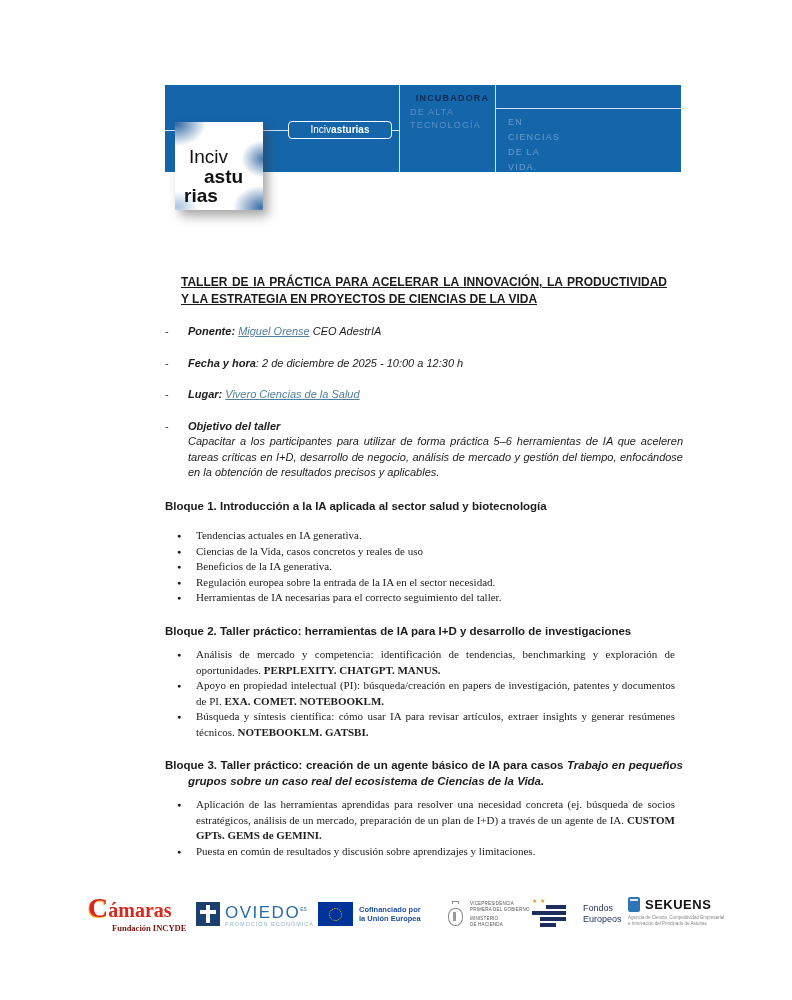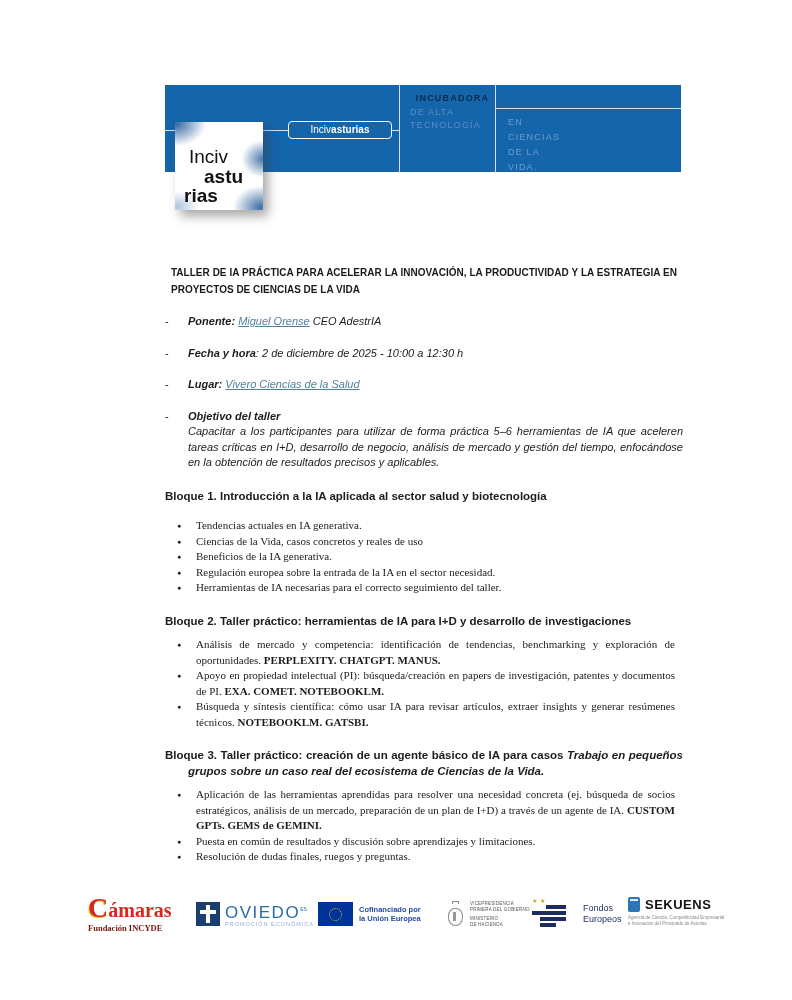--- a/index.html
+++ b/index.html
@@ -39,22 +39,22 @@
     box-shadow:5px 6px 10px rgba(60,60,60,.45);
     padding-top:25px; color:#111; font-size:19px; line-height:19.5px;
   }
   .ls-l1 { margin-left:14px; font-weight:400; }
   .ls-l2 { margin-left:29px; font-weight:bold; }
   .ls-l3 { margin-left:9px;  font-weight:bold; }
 
   
   .content { position:absolute; left:165px; top:258px; width:518px;
              font-size:11px; line-height:15.5px; }
-  .title { margin:6px; font-size:10px; font-weight:bold; line-height:17px;
-           text-align:justify; color:#1a1a1a; }
+  .title { margin:16px; font-size:12px; font-weight:bold; line-height:17px;
+           text-align:justify; color:#1a1a1a;text-decoration:underline; }
   .detail-row { display:flex; margin-top:16px; }
   .detail-dash { width:23px; flex:none; }
   .detail-content { flex:1;font-style:italic; }
   .detail-label { font-weight:bold; }
   .detail-body { text-align:justify; }
 
   .block-heading { margin:18px 0 0 0; font-size:11.5px; font-weight:bold; line-height:15.5px;
                    padding-left:23px; text-indent:-23px; }
   .block-heading.mb14 { margin-bottom:14px; }
   .block-heading.just { text-align:justify; }
@@ -68,21 +68,21 @@
   .seg-link { color:#4f7f9d; text-decoration:underline; cursor:pointer; }
 
   
   .footer { position:absolute; left:0; top:891px; width:792px; height:50px; }
   .flogo { position:absolute; top:0; height:46px; display:flex; align-items:center; }
 
   .camaras { left:88px; display:block; font-family:"Liberation Serif", serif; padding-top:6px; }
   .cam-line { line-height:22px; }
   .cam-c { font-size:28px; font-weight:bold; color:#d42a1e; text-shadow:-1px 1px 0 #f0b429; }
   .cam-rest { font-size:20px; font-weight:bold; color:#d42a1e; }
-  .cam-sub { font-size:8.5px; color:#7a1410; font-weight:bold; }
+  .cam-sub { font-size:8.5px; color:#7a1410; margin-left:24px; font-weight:bold; }
 
   .oviedo { left:196px; gap:5px; }
   .oviedo-cross { width:24px; height:24px; background:#1b3f6e; position:relative; flex:none; }
   .oviedo-cross::before { content:""; position:absolute; left:10px; top:3px; width:4px; height:18px; background:#fff; }
   .oviedo-cross::after  { content:""; position:absolute; left:4px; top:8px; width:16px; height:4px; background:#fff; }
   .oviedo-main { font-size:17px; color:#2a6ca8; letter-spacing:1.5px; line-height:16px; }
   .oviedo-sup { font-size:5px; vertical-align:super; color:#2a6ca8; letter-spacing:0; }
   .oviedo-sub { font-size:5.5px; color:#8fb3d4; letter-spacing:1px; }
 
   .eu { left:318px; gap:6px; }
@@ -194,21 +194,20 @@
         <li><span class="seg-normal">Apoyo en propiedad intelectual (PI): búsqueda/creación en papers de investigación, patentes y documentos de PI. </span><span class="seg-bold">EXA. COMET. NOTEBOOKLM.</span></li>
         <li><span class="seg-normal">Búsqueda y síntesis científica: cómo usar IA para revisar artículos, extraer insights y generar resúmenes técnicos. </span><span class="seg-bold">NOTEBOOKLM. GATSBI.</span></li>
       </ul>
     </section>
 
     <section>
       <h2 class="block-heading just"><span class="seg-bold">Bloque 3. Taller práctico: creación de un agente básico de IA para casos </span><span class="seg-italic">Trabajo en pequeños grupos sobre un caso real del ecosistema de Ciencias de la Vida.</span></h2>
       <ul class="bullets just-list">
         <li><span class="seg-normal">Aplicación de las herramientas aprendidas para resolver una necesidad concreta (ej. búsqueda de socios estratégicos, análisis de un mercado, preparación de un plan de I+D) a través de un agente de IA. </span><span class="seg-bold">CUSTOM GPTs. GEMS de GEMINI.</span></li>
         <li><span class="seg-normal">Puesta en común de resultados y discusión sobre aprendizajes y limitaciones.</span></li>
-        <li><span class="seg-normal">Resolución de dudas finales, ruegos y preguntas.</span></li>
       </ul>
     </section>
   </div>
 
   <div class="footer">
 
     <div class="flogo camaras">
       <div class="cam-line"><span class="cam-c">C</span><span class="cam-rest">ámaras</span></div>
       <div class="cam-sub">Fundación INCYDE</div>
     </div>

